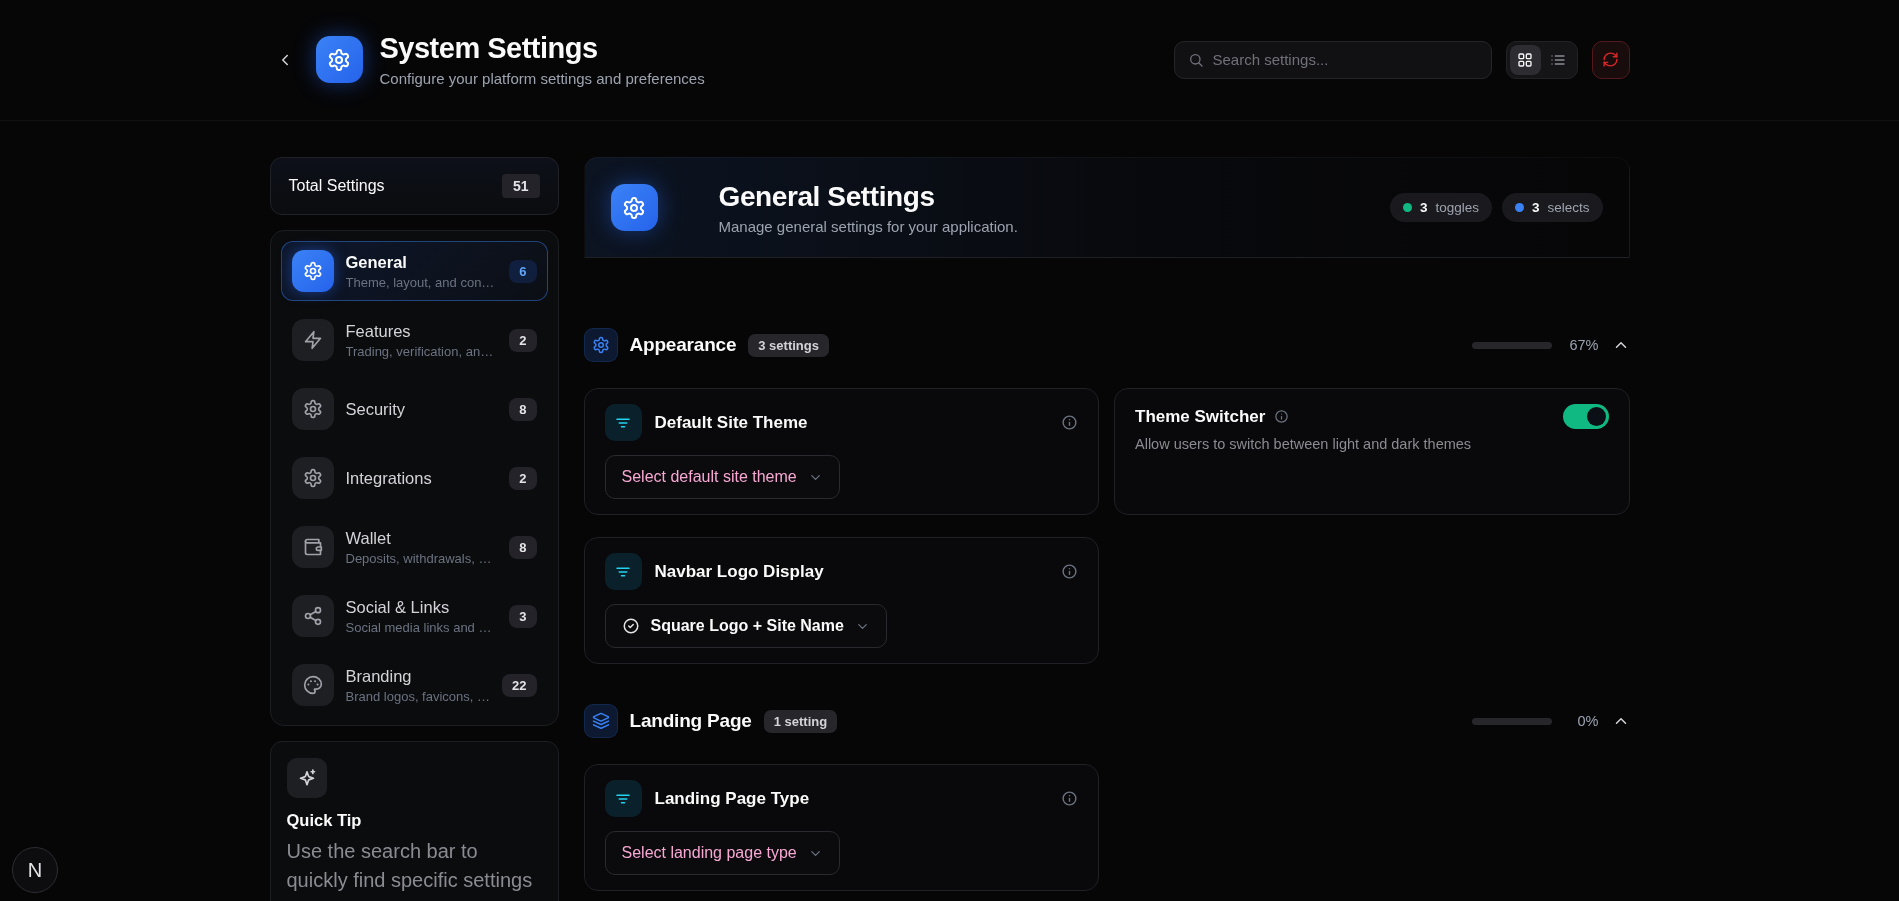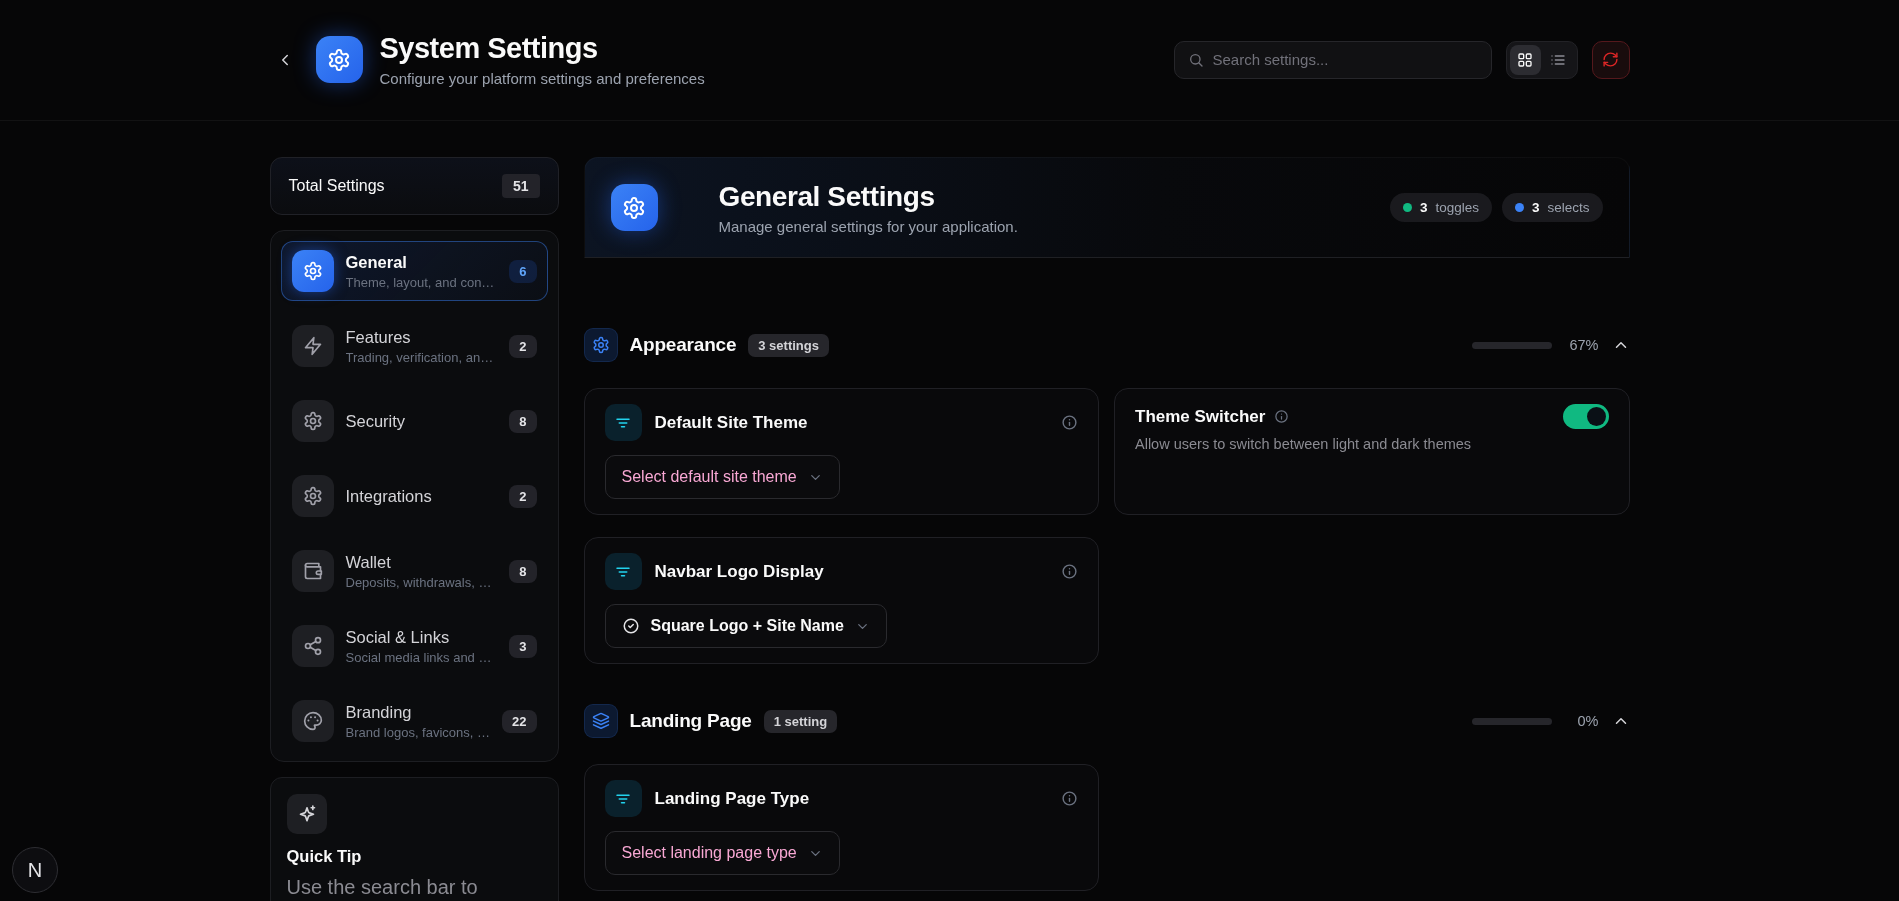--- a/index.html
+++ b/index.html
@@ -34,21 +34,21 @@
   
   .content { display:flex; gap:25px; margin-top:36px; }
   .sidebar { width:289px; flex-shrink:0; display:flex; flex-direction:column; gap:15px; }
   .main { flex:1; min-width:0; }
 
   
   .total-card { height:58px; border:1px solid #202127; border-radius:12px; background:linear-gradient(180deg,#0d1019,#0b0c0f); display:flex; align-items:center; justify-content:space-between; padding:0 18px; }
   .total-label { font-size:16px; color:#fafafa; }
   .total-badge { background:#232329; border-radius:4px; padding:4px 11px; font-size:14px; font-weight:700; color:#e4e4e7; }
 
-  .nav-card { border:1px solid #1d1e22; border-radius:14px; background:#0b0c0e; padding:10px; display:flex; flex-direction:column; gap:15px; }
+  .nav-card { border:1px solid #1d1e22; border-radius:14px; background:#0b0c0e; padding:10px; display:flex; flex-direction:column; gap:9px; }
   .nav-item { display:flex; align-items:center; gap:12px; padding:8px 10px; border-radius:12px; border:1px solid transparent; cursor:pointer; }
   .nav-item.active { border-color:rgba(59,130,246,.45); background:linear-gradient(135deg,rgba(37,99,235,.14),rgba(37,99,235,.03)); }
   .nav-icon { width:42px; height:42px; border-radius:12px; background:#1e1f23; color:#a1a1aa; display:flex; align-items:center; justify-content:center; flex-shrink:0; }
   .nav-item.active .nav-icon { background:linear-gradient(135deg,#3b82f6,#2563eb); color:#fff; box-shadow:0 0 14px rgba(37,99,235,.5); }
   .nav-texts { display:flex; flex-direction:column; gap:3px; min-width:0; }
   .nav-label { font-size:16.5px; color:#d4d4d8; }
   .nav-item.active .nav-label { color:#fafafa; font-weight:600; }
   .nav-desc { font-size:13px; color:#6b7280; white-space:nowrap; overflow:hidden; text-overflow:ellipsis; max-width:150px; }
   .nav-desc:empty { display:none; }
   .nav-count { margin-left:auto; background:#232329; border-radius:8px; padding:4px 10px; font-size:13px; font-weight:700; color:#e4e4e7; flex-shrink:0; }

